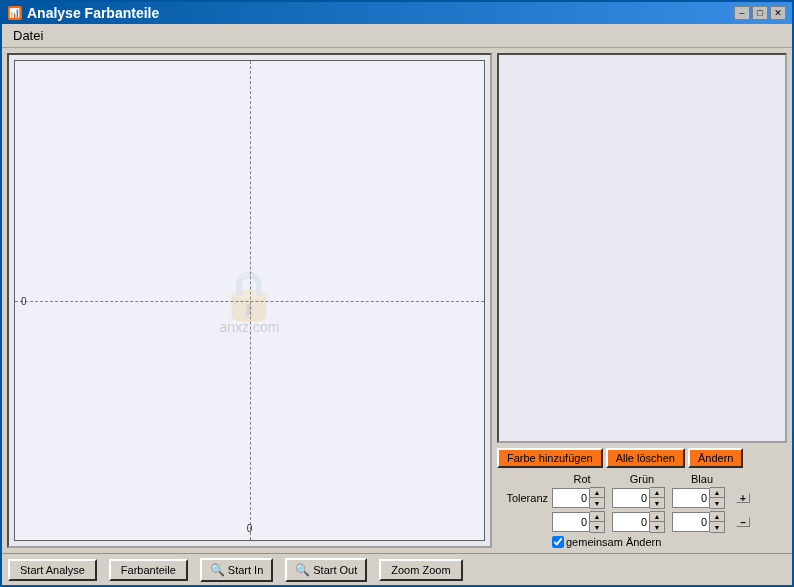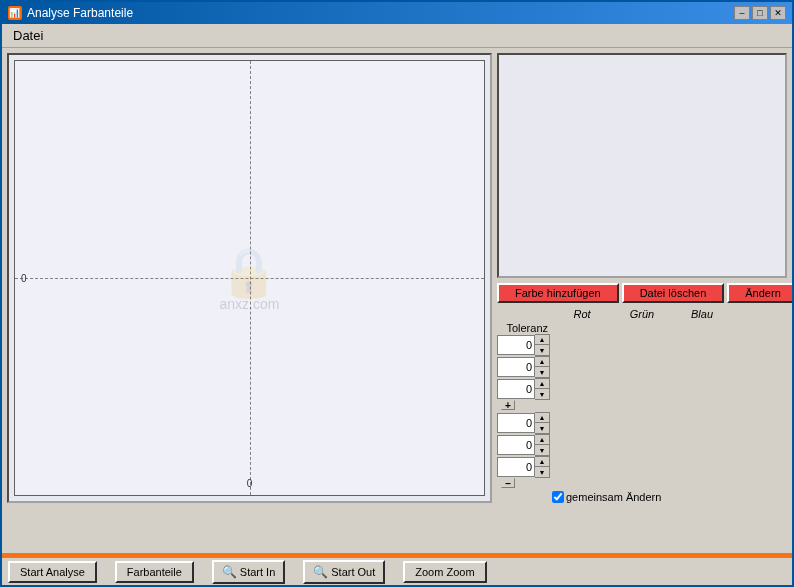--- a/index.html
+++ b/index.html
@@ -39,22 +39,22 @@
       height: 14px;
       background: #ff6600;
       border-radius: 2px;
       display: flex;
       align-items: center;
       justify-content: center;
       font-size: 9px;
       color: white;
     }
     .title-text {
-      font-size: 12px;
-      font-weight: normal;
+      font-size: 14px;
+      font-weight: bold;
     }
     .title-buttons {
       display: flex;
       gap: 2px;
     }
     .title-btn {
       width: 16px;
       height: 14px;
       background: #c0c0c0;
       border: 1px solid #808080;
@@ -143,48 +143,47 @@
       background: #e8e8f0;
       border: 2px inset #a0a0a0;
       min-height: 0;
     }
     .color-buttons {
       display: flex;
       gap: 3px;
       flex-shrink: 0;
     }
     .btn {
-      padding: 2px 16px;
-      background: #ef4444;
+      padding: 2px 8px;
+      background: #f97316;
       border: 2px outset #ffffff;
       border-right-color: #808080;
       border-bottom-color: #808080;
       cursor: pointer;
       font-size: 11px;
       white-space: nowrap;
     }
     .tolerance-section {
       flex-shrink: 0;
     }
     .tolerance-header {
       display: flex;
       align-items: center;
       margin-bottom: 2px;
       padding-left: 55px;
-      font-style: italic;
     }
     .col-label {
       width: 60px;
       text-align: center;
       font-size: 11px;
     }
     .tolerance-row {
       display: flex;
+      align-items: center;
       margin-bottom: 2px;
-      flex-direction: column;
     }
     .row-label {
       width: 55px;
       font-size: 11px;
       text-align: right;
       padding-right: 4px;
     }
     .spinner-group {
       display: flex;
       align-items: center;
@@ -246,27 +245,26 @@
       margin-top: 3px;
       padding-left: 55px;
     }
     .checkbox-row input[type="checkbox"] {
       width: 12px;
       height: 12px;
     }
     .bottom-bar {
       display: flex;
       align-items: center;
-      gap: 18px;
+      gap: 12px;
       padding: 4px 6px;
       background: #d4d0c8;
-      border-top: 5px solid #f97316;
+      border-top: 1px solid #f97316;
       flex-shrink: 0;
       height: 32px;
-      margin-top: 45px;
     }
     .bottom-btn {
       padding: 3px 10px;
       background: #d4d0c8;
       border: 2px outset #ffffff;
       border-right-color: #808080;
       border-bottom-color: #808080;
       cursor: pointer;
       font-size: 11px;
     }
@@ -343,21 +341,21 @@
         </div>
       </div>
     </div>
 
     <div class="right-panel">
 
       <div class="color-list-area"></div>
 
       <div class="color-buttons">
         <button class="btn">Farbe hinzufügen</button>
-        <button class="btn">Datei löschen</button>
+        <button class="btn">Alle löschen</button>
         <button class="btn">Ändern</button>
       </div>
 
       <div class="tolerance-section">
 
         <div class="tolerance-header">
           <span class="col-label">Rot</span>
           <span class="col-label">Grün</span>
           <span class="col-label">Blau</span>
         </div>

